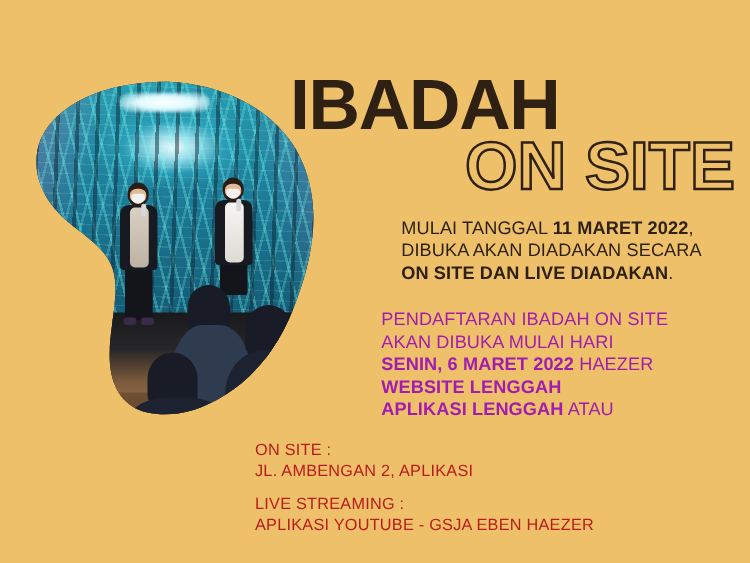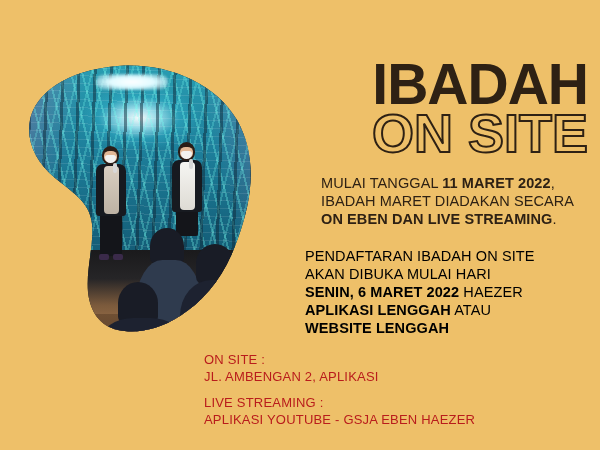--- a/index.html
+++ b/index.html
@@ -170,21 +170,20 @@
     left: 232px;
     top: 58px;
     width: 356px;
   }
   #title-main {
     font-size: 57px;
     font-weight: bold;
     letter-spacing: -1px;
     line-height: 0.92;
     color: #2e2114;
-    text-align: right;
     white-space: nowrap;
   }
   #title-sub {
     font-size: 54px;
     font-weight: bold;
     letter-spacing: 0px;
     line-height: 0.95;
     text-align: right;
     white-space: nowrap;
     margin-top: -2px;
@@ -203,21 +202,21 @@
     color: #2e2114;
     letter-spacing: 0.1px;
   }
   #para-2 {
     position: absolute;
     left: 305px;
     top: 247px;
     width: 285px;
     font-size: 14.5px;
     line-height: 18px;
-    color: #000000;
+    color: #a21caf;
     letter-spacing: 0.1px;
   }
   .ln { display: block; white-space: nowrap; }
   .bold { font-weight: bold; }
 
   
   #contact-block {
     position: absolute;
     left: 204px;
     top: 352px;
@@ -282,30 +281,30 @@
     </div>
   </div>
 
   <div id="title-block">
     <div id="title-main">IBADAH</div>
     <div id="title-sub">ON SITE</div>
   </div>
 
   <div id="para-1">
     <span class="ln"><span>MULAI TANGGAL </span><span class="bold">11 MARET 2022</span><span>,</span></span>
-    <span class="ln">IBADAH MARET DIADAKAN SECARA</span>
-    <span class="ln"><span class="bold">ON EBEN DAN LIVE STREAMING</span><span>.</span></span>
+    <span class="ln">DIBUKA AKAN DIADAKAN SECARA</span>
+    <span class="ln"><span class="bold">ON SITE DAN LIVE DIADAKAN</span><span>.</span></span>
   </div>
 
   <div id="para-2">
     <span class="ln">PENDAFTARAN IBADAH ON SITE</span>
     <span class="ln">AKAN DIBUKA MULAI HARI</span>
     <span class="ln"><span class="bold">SENIN, 6 MARET 2022</span><span> HAEZER</span></span>
+    <span class="ln"><span class="bold">WEBSITE LENGGAH</span></span>
     <span class="ln"><span class="bold">APLIKASI LENGGAH</span><span> ATAU</span></span>
-    <span class="ln"><span class="bold">WEBSITE LENGGAH</span></span>
   </div>
 
   <div id="contact-block">
     <div class="contact-group">
       <span class="ln">ON SITE :</span>
       <span class="ln">JL. AMBENGAN 2, APLIKASI</span>
     </div>
     <div class="contact-group">
       <span class="ln">LIVE STREAMING :</span>
       <span class="ln">APLIKASI YOUTUBE - GSJA EBEN HAEZER</span>

